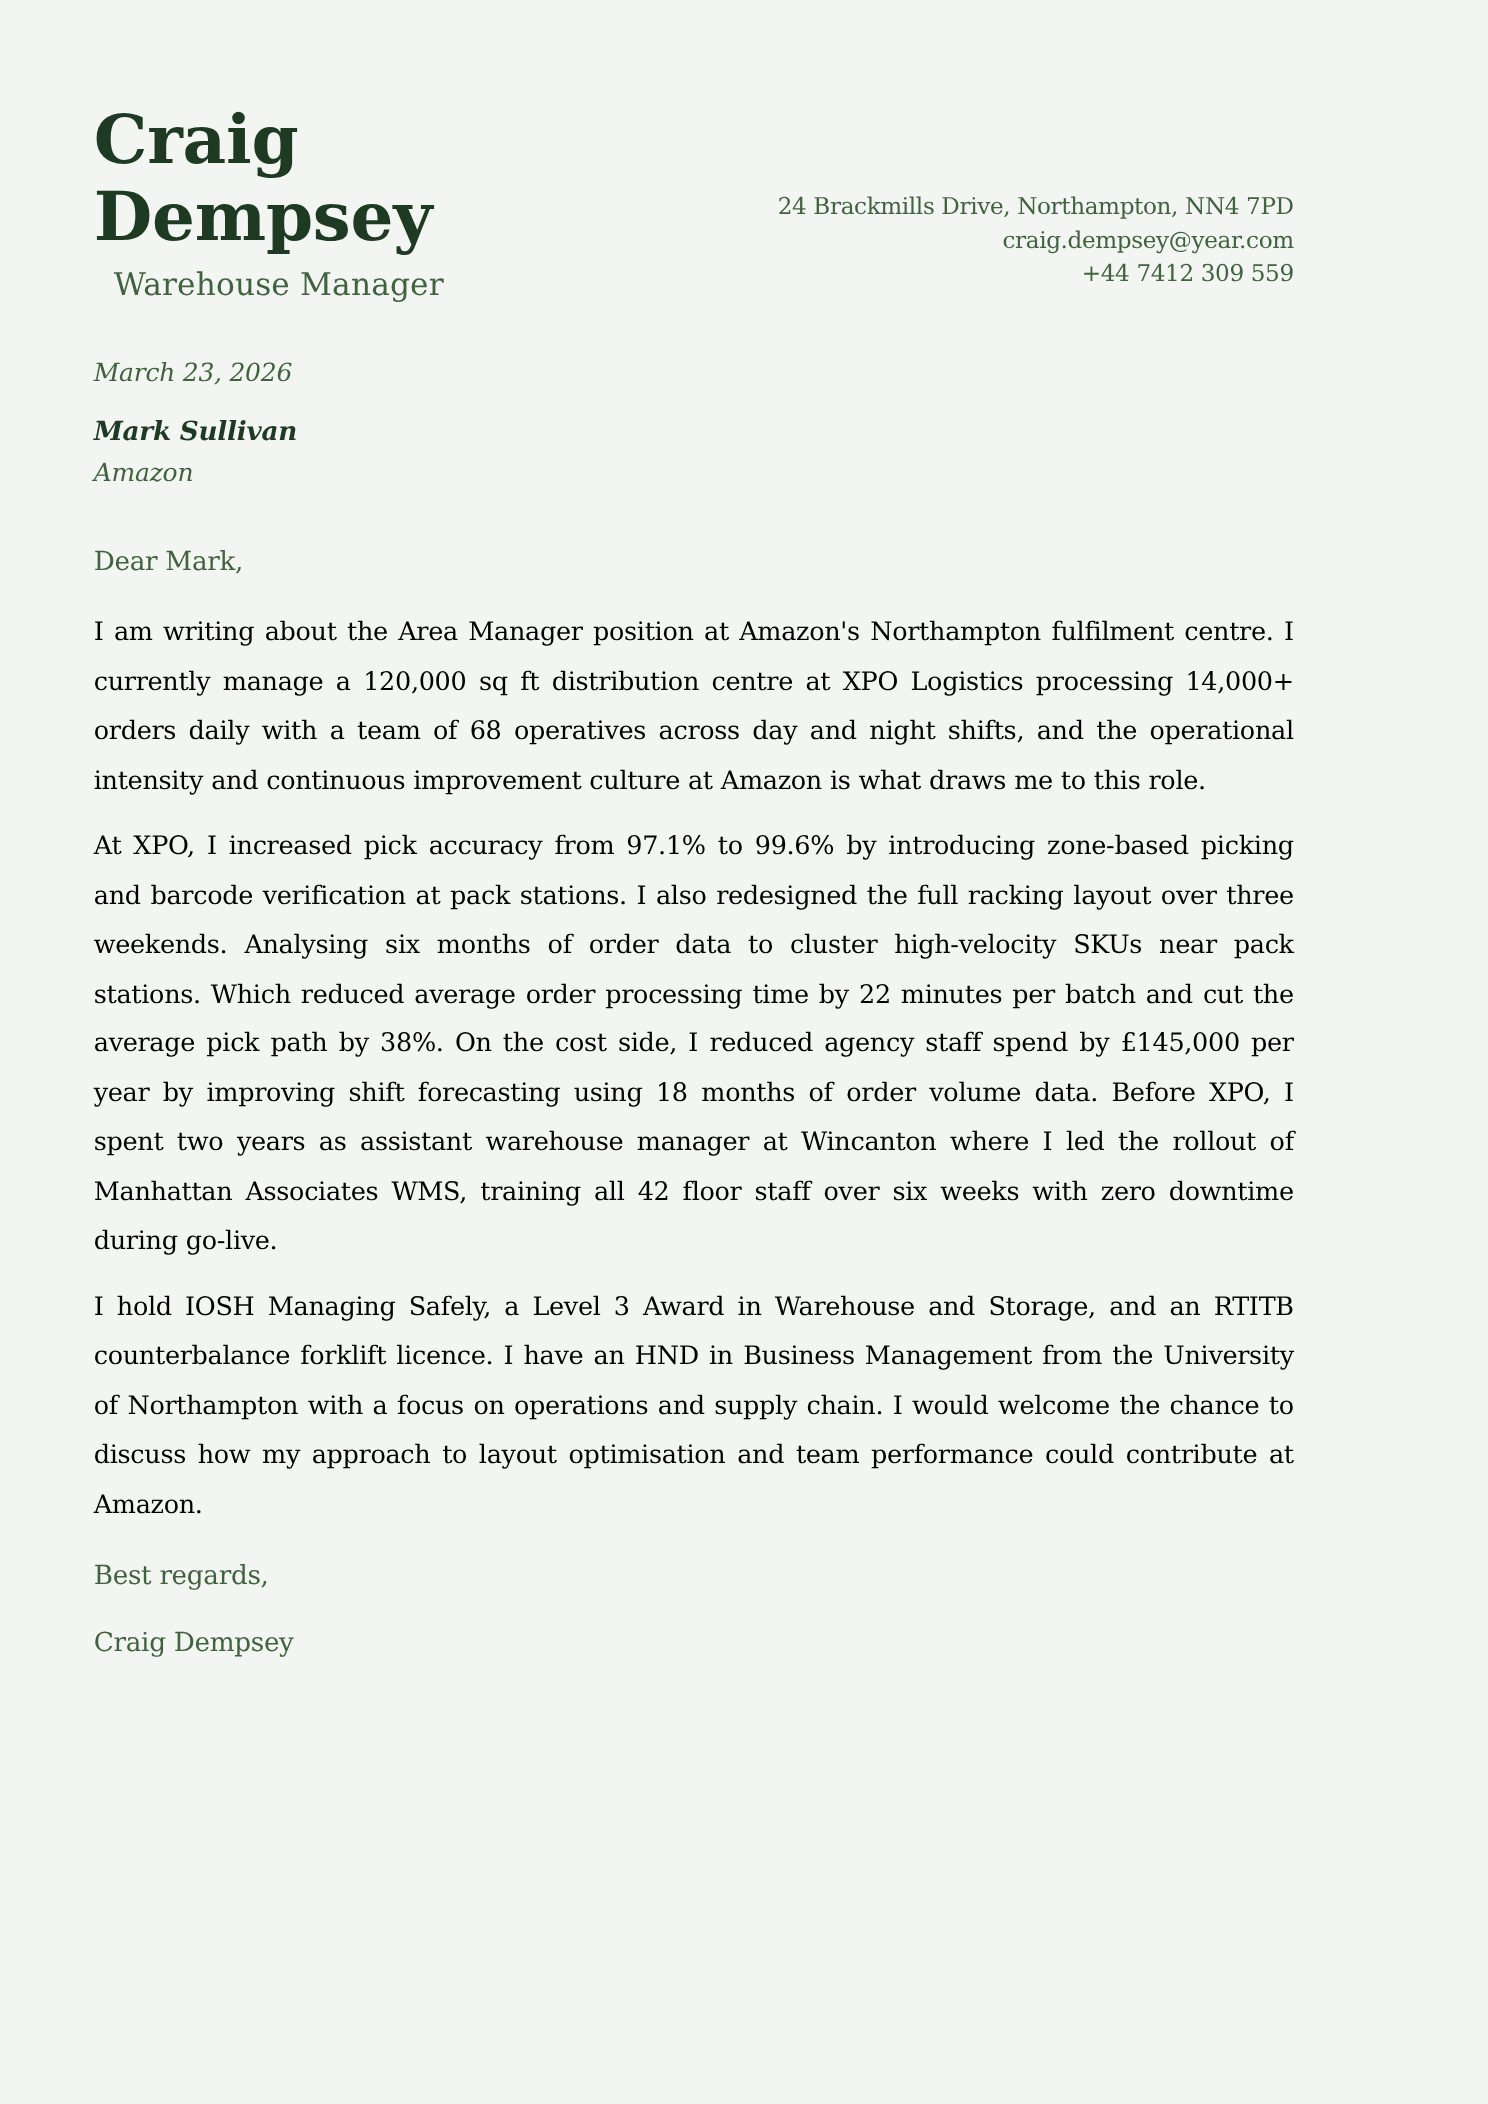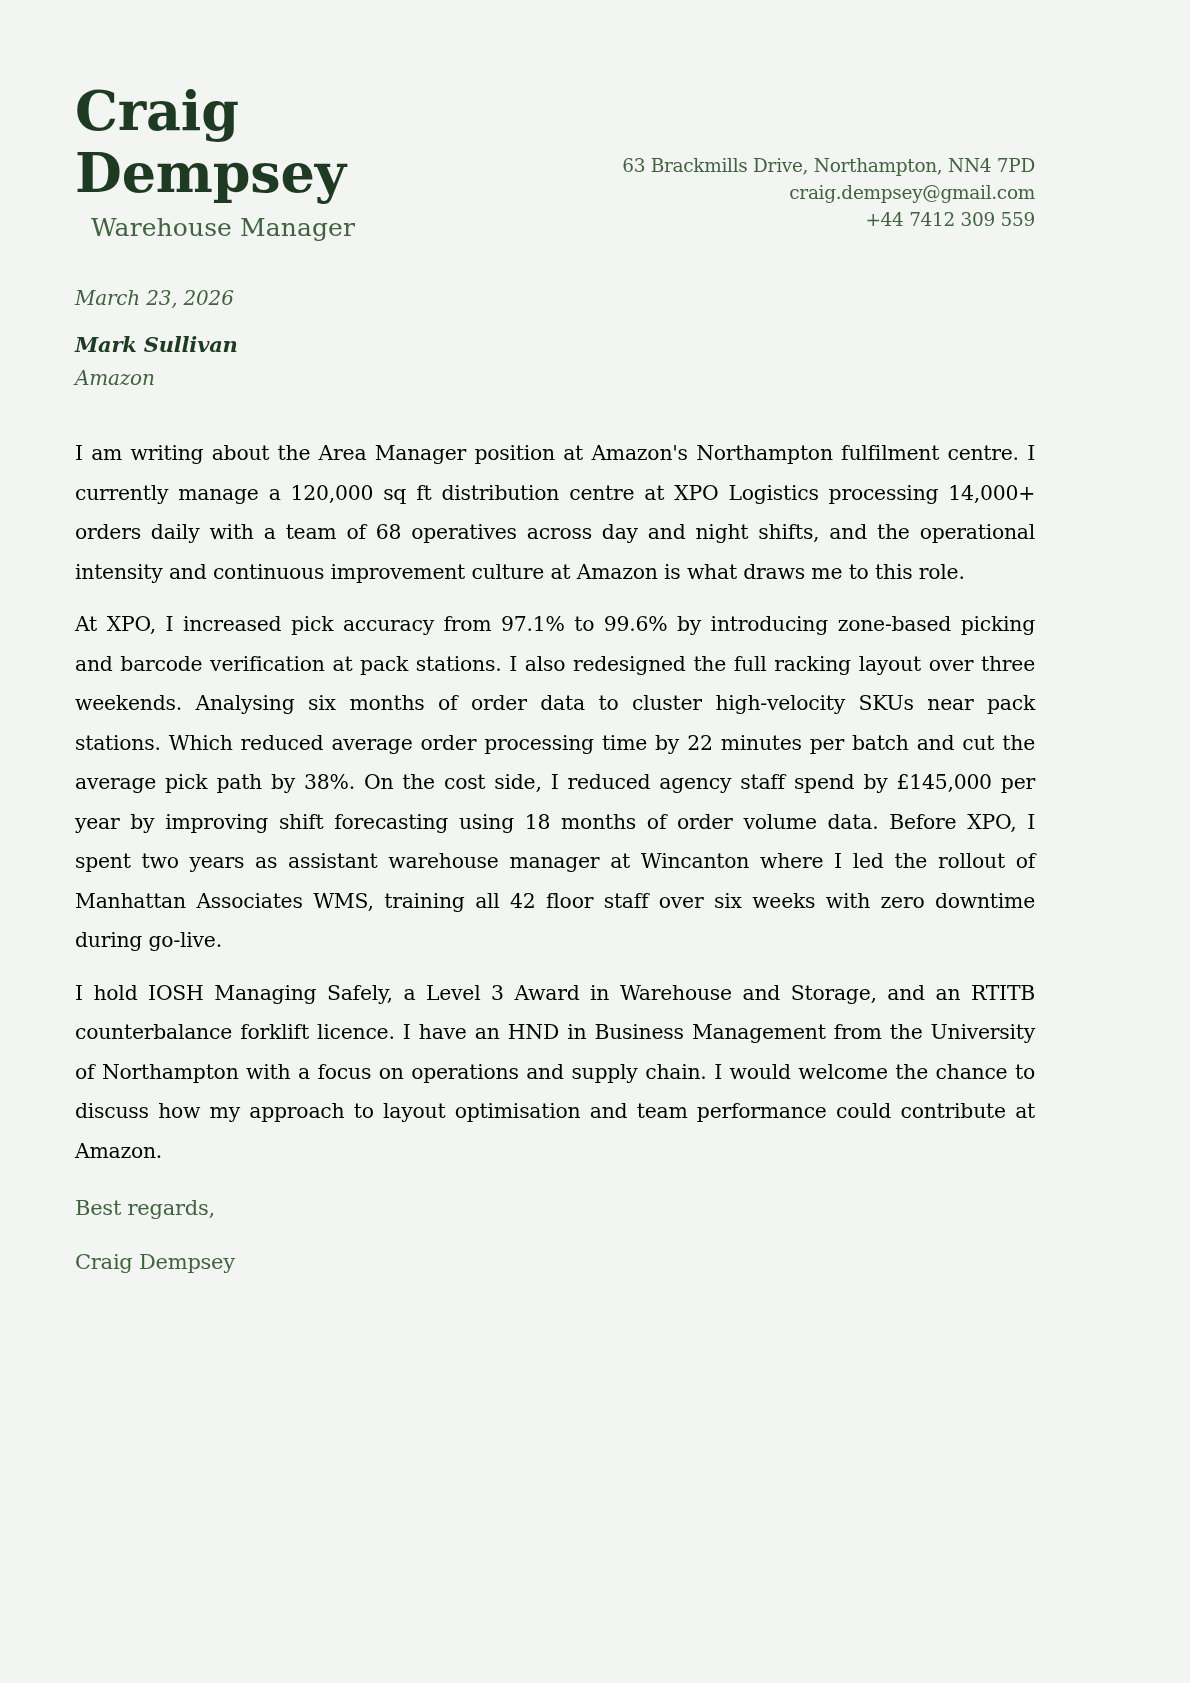--- a/index.html
+++ b/index.html
@@ -144,33 +144,34 @@
 <body>
 
 <div class="page">
 
   <div class="header">
     <div class="identity">
       <h1 class="name">Craig Dempsey</h1>
       <div class="job-title">Warehouse Manager</div>
     </div>
     <div class="contact">
-      <div>63 Brackmills Drive, Northampton, NN4 7PD</div>
-      <div>craig.dempsey@gmail.com</div>
+      <div>24 Brackmills Drive, Northampton, NN4 7PD</div>
+      <div>craig.dempsey@year.com</div>
       <div>+44 7412 309 559</div>
     </div>
   </div>
 
   <div class="meta">
     <div class="letter-date">March 23, 2026</div>
     <div class="recipient-name">Mark Sullivan</div>
     <div class="recipient-company">Amazon</div>
   </div>
 
   <div class="body-block">
+    <div class="salutation">Dear Mark,</div>
     <p class="para">I am writing about the Area Manager position at Amazon's Northampton fulfilment centre. I currently manage a 120,000 sq ft distribution centre at XPO Logistics processing 14,000+ orders daily with a team of 68 operatives across day and night shifts, and the operational intensity and continuous improvement culture at Amazon is what draws me to this role.</p>
     <p class="para">At XPO, I increased pick accuracy from 97.1% to 99.6% by introducing zone-based picking and barcode verification at pack stations. I also redesigned the full racking layout over three weekends. Analysing six months of order data to cluster high-velocity SKUs near pack stations. Which reduced average order processing time by 22 minutes per batch and cut the average pick path by 38%. On the cost side, I reduced agency staff spend by £145,000 per year by improving shift forecasting using 18 months of order volume data. Before XPO, I spent two years as assistant warehouse manager at Wincanton where I led the rollout of Manhattan Associates WMS, training all 42 floor staff over six weeks with zero downtime during go-live.</p>
     <p class="para">I hold IOSH Managing Safely, a Level 3 Award in Warehouse and Storage, and an RTITB counterbalance forklift licence. I have an HND in Business Management from the University of Northampton with a focus on operations and supply chain. I would welcome the chance to discuss how my approach to layout optimisation and team performance could contribute at Amazon.</p>
     <div class="closing">Best regards,</div>
     <div class="signature">Craig Dempsey</div>
   </div>
 
 </div>
 
 </body></html>

